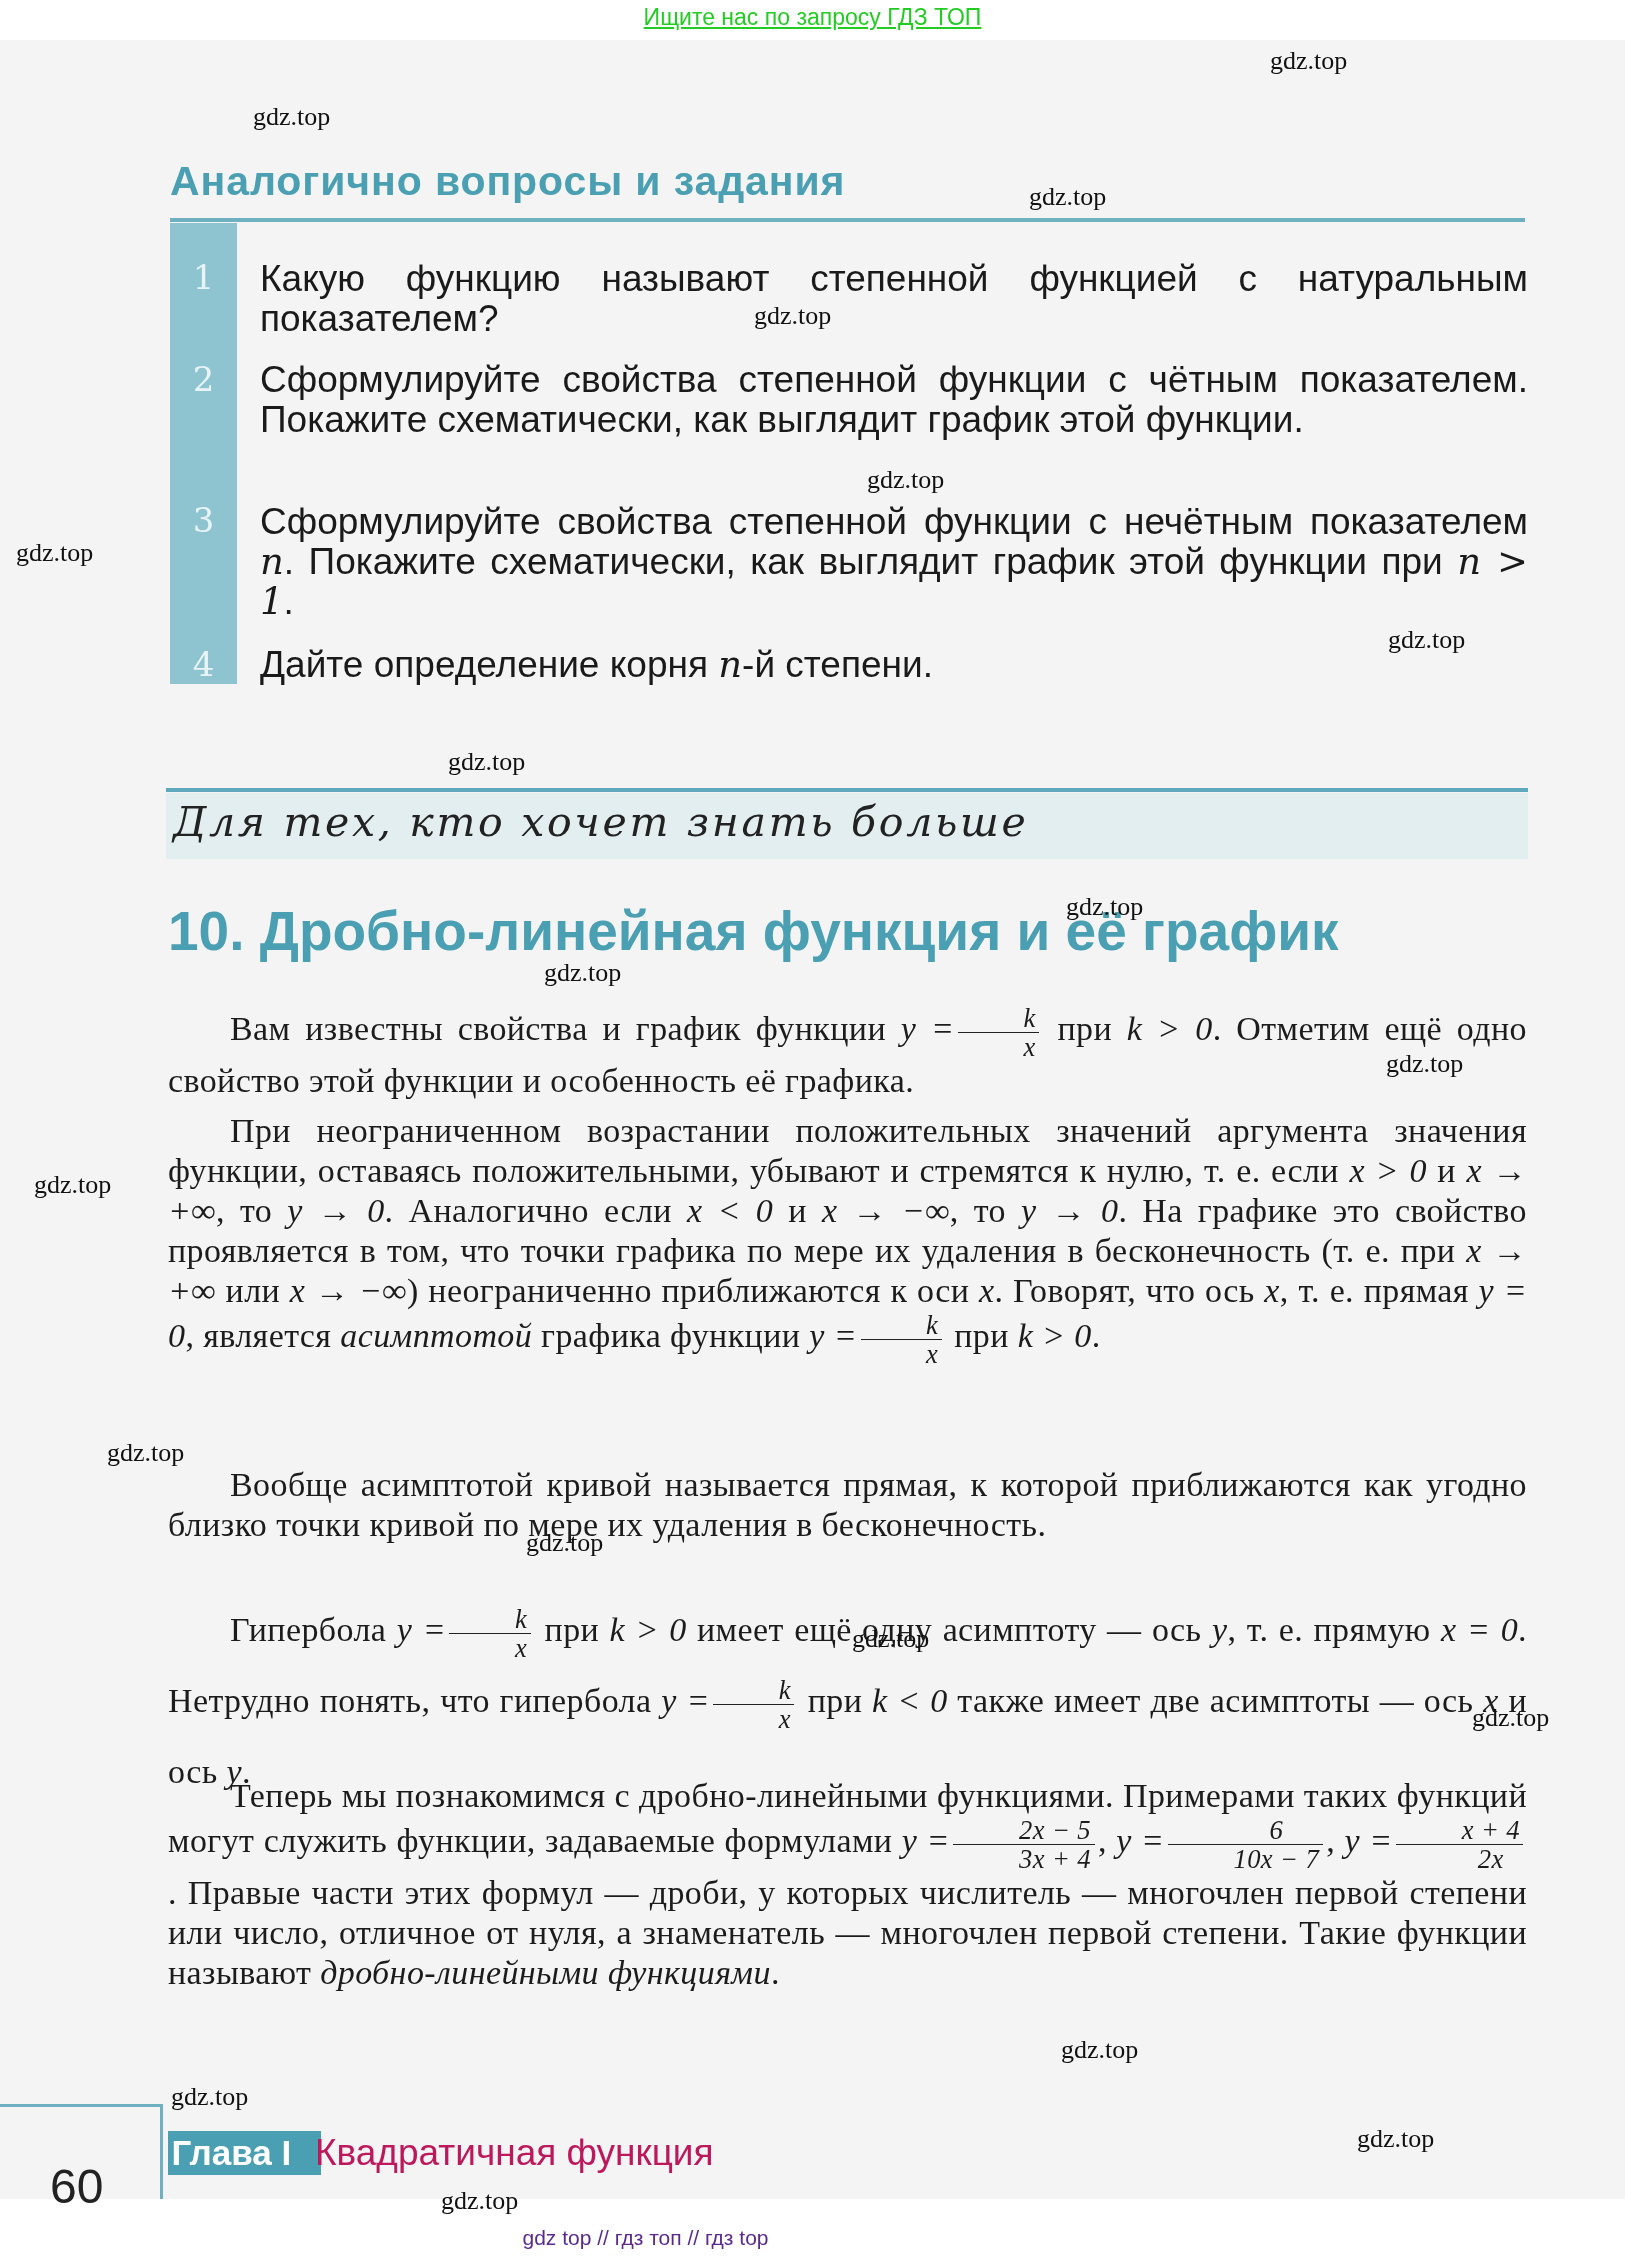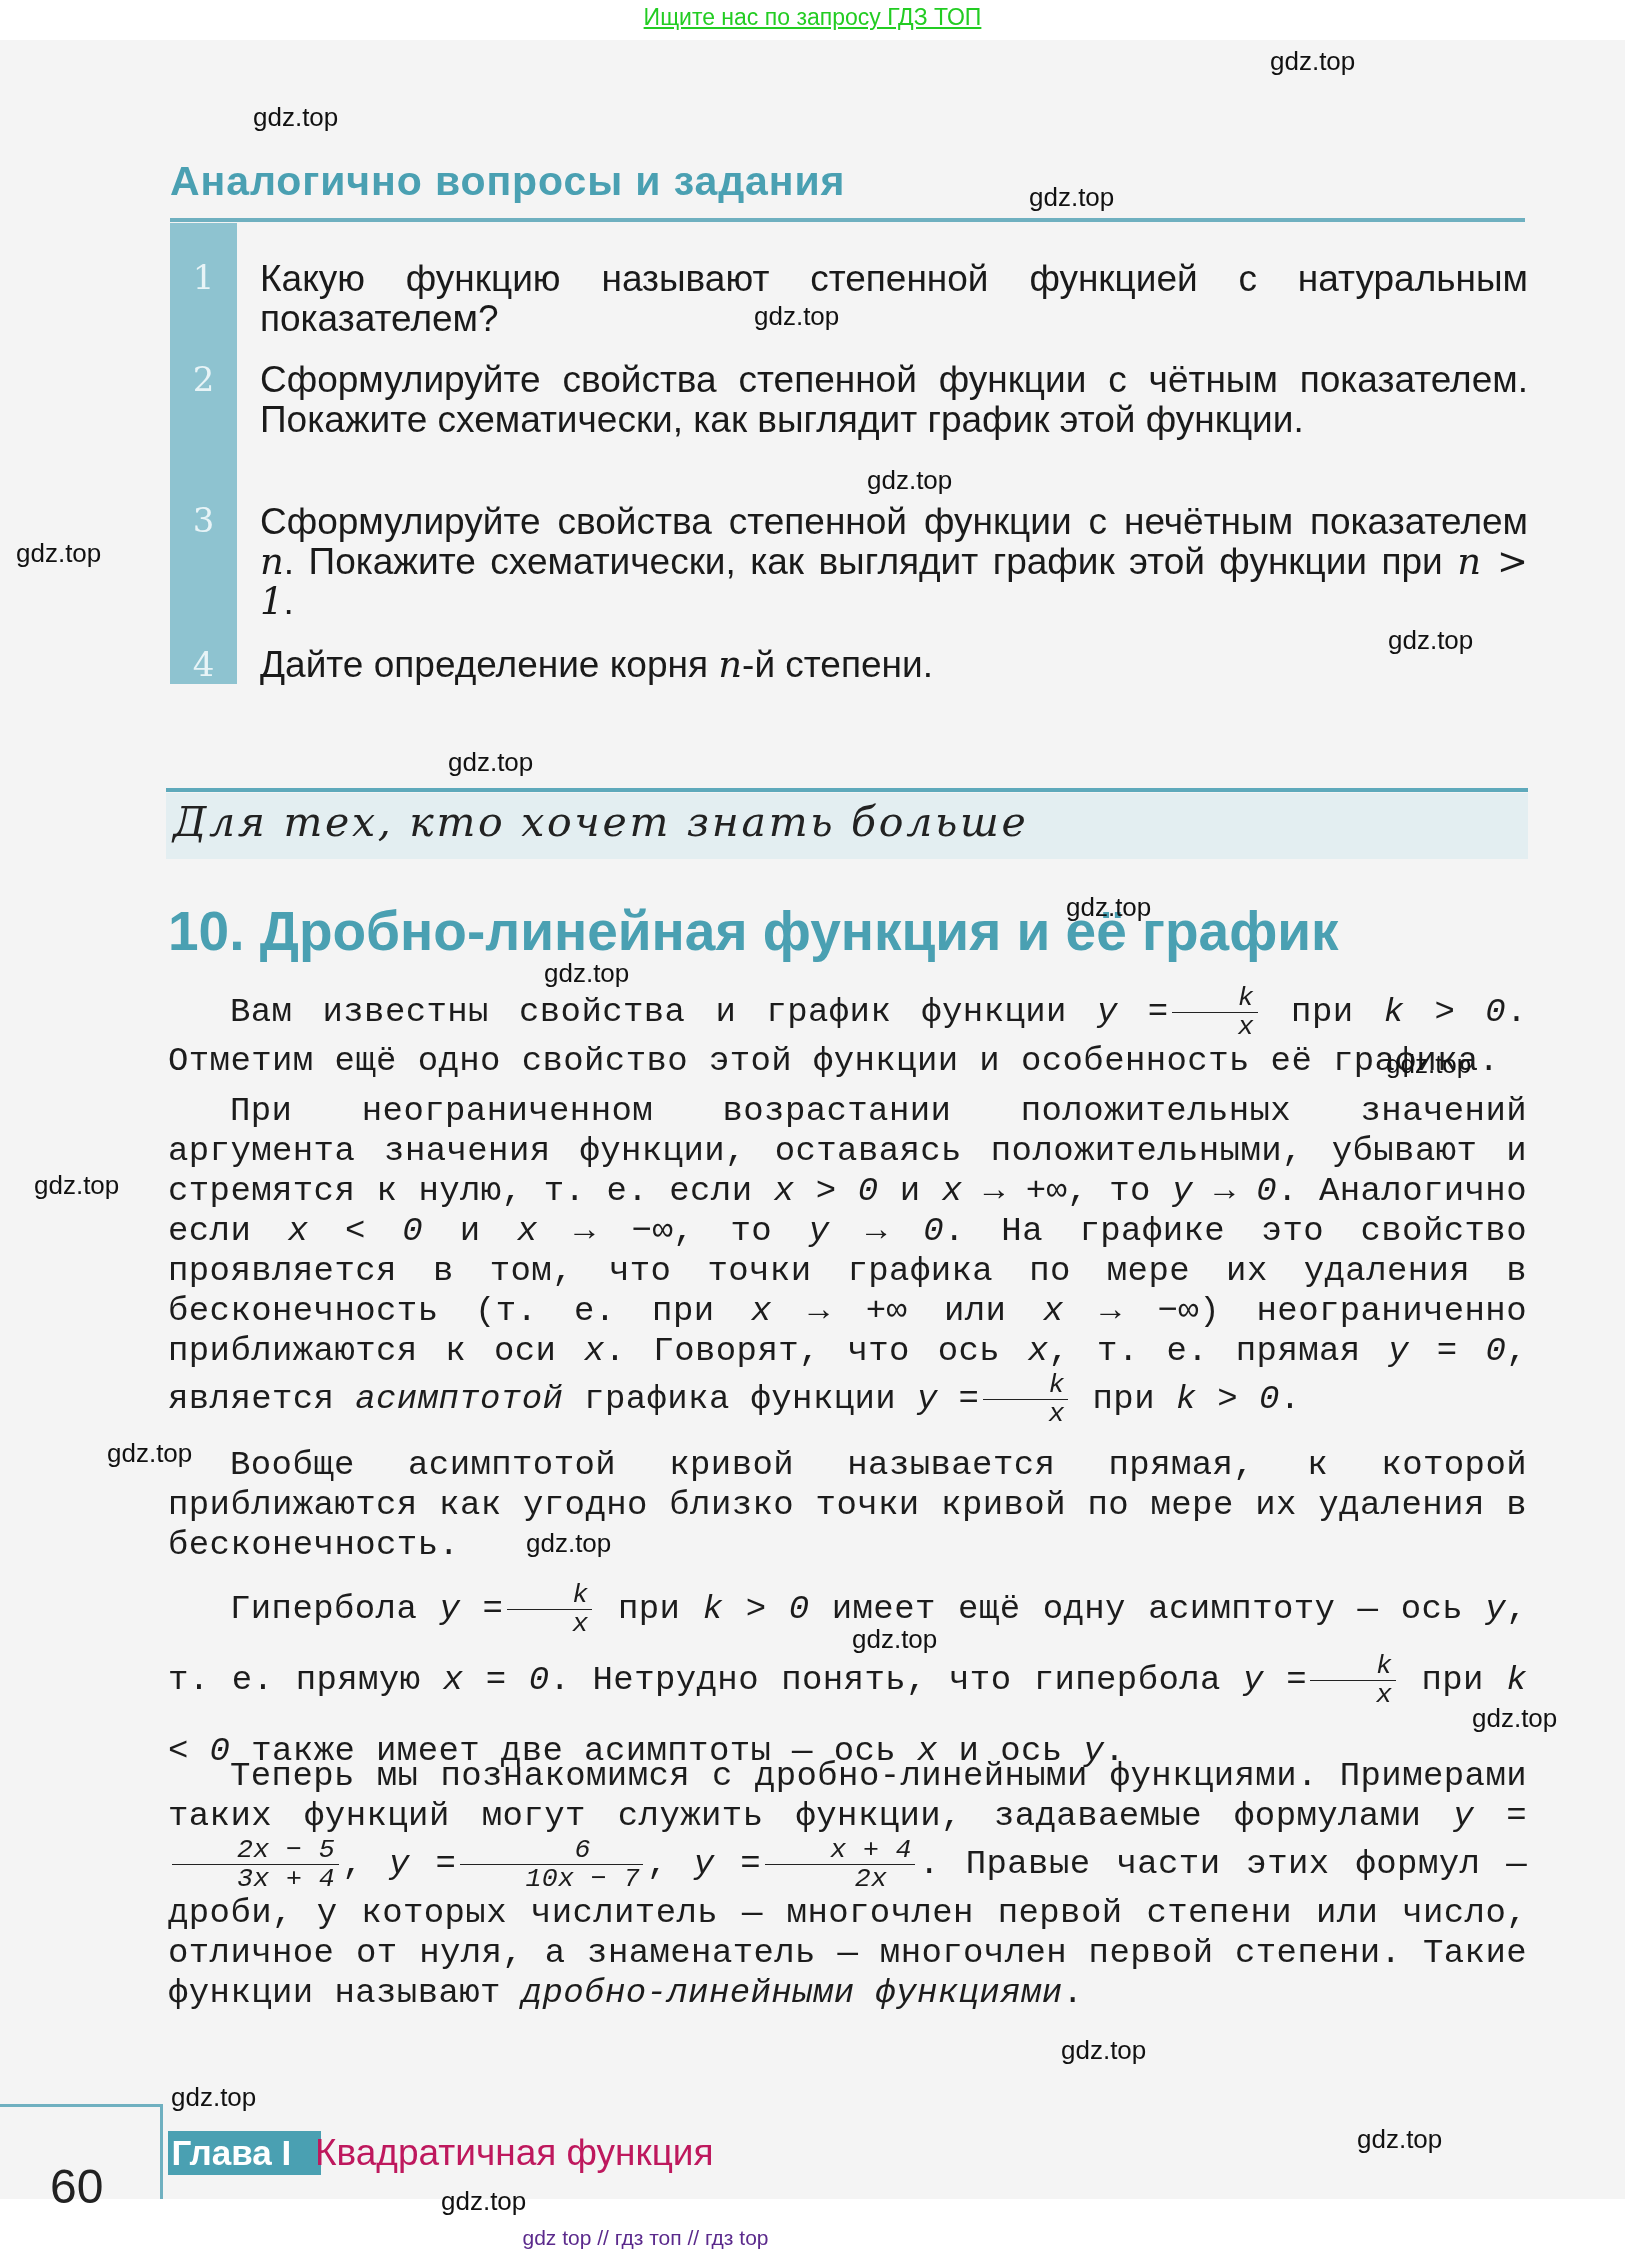--- a/index.html
+++ b/index.html
@@ -1,30 +1,30 @@
 <!DOCTYPE html>
 <html style="font-size:14px"><head>
 <meta charset="utf-8">
 <style>
   html,body{margin:0;padding:0;}
   body{width:1625px;height:2261px;position:relative;background:#ffffff;overflow:hidden;font-family:"DejaVu Serif",serif;color:#222;}
   .page{position:absolute;left:0;top:40px;width:1625px;height:2159px;background:#f4f4f4;}
   .banner{position:absolute;top:3.5px;left:0;width:1625px;text-align:center;color:#22cc22;font-family:"Liberation Sans",sans-serif;font-size:23px;text-decoration:underline;}
   .footer-link{position:absolute;top:2226px;left:0;width:1291px;text-align:center;color:#5b2a8c;font-family:"Liberation Sans",sans-serif;font-size:21px;}
-  .wm{position:absolute;font-family:Liberation Sans, sans-serif;font-size:26px;color:#111;white-space:nowrap;}
+  .wm{position:absolute;font-family:Liberation Serif, serif;font-size:26px;color:#111;white-space:nowrap;}
   .sec-title{position:absolute;left:170px;top:158px;font-family:"Liberation Sans",sans-serif;font-weight:bold;font-size:41px;color:#4aa0b2;letter-spacing:0.9px;}
   .sec-rule{position:absolute;left:170px;top:218px;width:1355px;height:4.4px;background:#6fb0c0;}
   .qcol{position:absolute;left:170px;top:223px;width:67px;height:461px;background:#8ec3d0;}
   .qnum{position:absolute;left:170px;width:67px;text-align:center;color:#e8f4f7;font-family:"DejaVu Serif",serif;font-size:34px;}
   .qtext{position:absolute;left:260px;width:1268px;font-family:"Liberation Sans",sans-serif;font-size:37px;line-height:40px;color:#1a1a1a;text-align:justify;}
   .band-rule{position:absolute;left:166px;top:788px;width:1362px;height:4.4px;background:#5ea9bb;}
   .band{position:absolute;left:166px;top:793px;width:1362px;height:66px;background:#e3eef1;}
   .band-text{position:absolute;left:173px;top:798px;font-family:"DejaVu Serif",serif;font-style:italic;font-size:41px;color:#222;letter-spacing:2.7px;}
   .heading{position:absolute;left:168px;top:899px;font-family:"Liberation Sans",sans-serif;font-weight:bold;font-size:55px;color:#4aa0b2;}
-  .p{position:absolute;left:168px;width:1359px;font-family:Liberation Mono, monospace;font-size:34px;line-height:40px;color:#1c1c1c;text-align:justify;letter-spacing:0.4px;}
+  .p{position:absolute;left:168px;width:1359px;font-family:Liberation Serif, serif;font-size:34px;line-height:40px;color:#1c1c1c;text-align:justify;letter-spacing:0.4px;margin-top:20px;}
   .ind{text-indent:62px;}
   .it{font-style:italic;}
   .frac{display:inline-block;vertical-align:middle;text-align:center;font-style:italic;font-size:26.6px;line-height:28px;margin:0 3.5px;}
   .frac .num{display:block;border-bottom:1.8px solid #222;padding:0 3.5px;}
   .frac .den{display:block;padding:0 3.5px;}
   .footer-hline{position:absolute;left:0;top:2104px;width:161px;height:2.7px;background:#6fb0c0;}
   .footer-vline{position:absolute;left:160px;top:2104px;width:2.7px;height:95px;background:#6fb0c0;}
   .glava-box{position:absolute;left:168px;top:2131px;width:153px;height:44px;background:#4aa0b2;color:#fff;font-family:"Liberation Sans",sans-serif;font-weight:bold;font-size:35px;line-height:44px;padding-left:3.5px;box-sizing:border-box;}
   .glava-title{position:absolute;left:315px;top:2131px;font-family:"Liberation Sans",sans-serif;font-size:37px;line-height:44px;color:#be185d;}
   .pagenum{position:absolute;left:50px;top:2159px;font-family:"Liberation Sans",sans-serif;font-size:48px;color:#222;}

